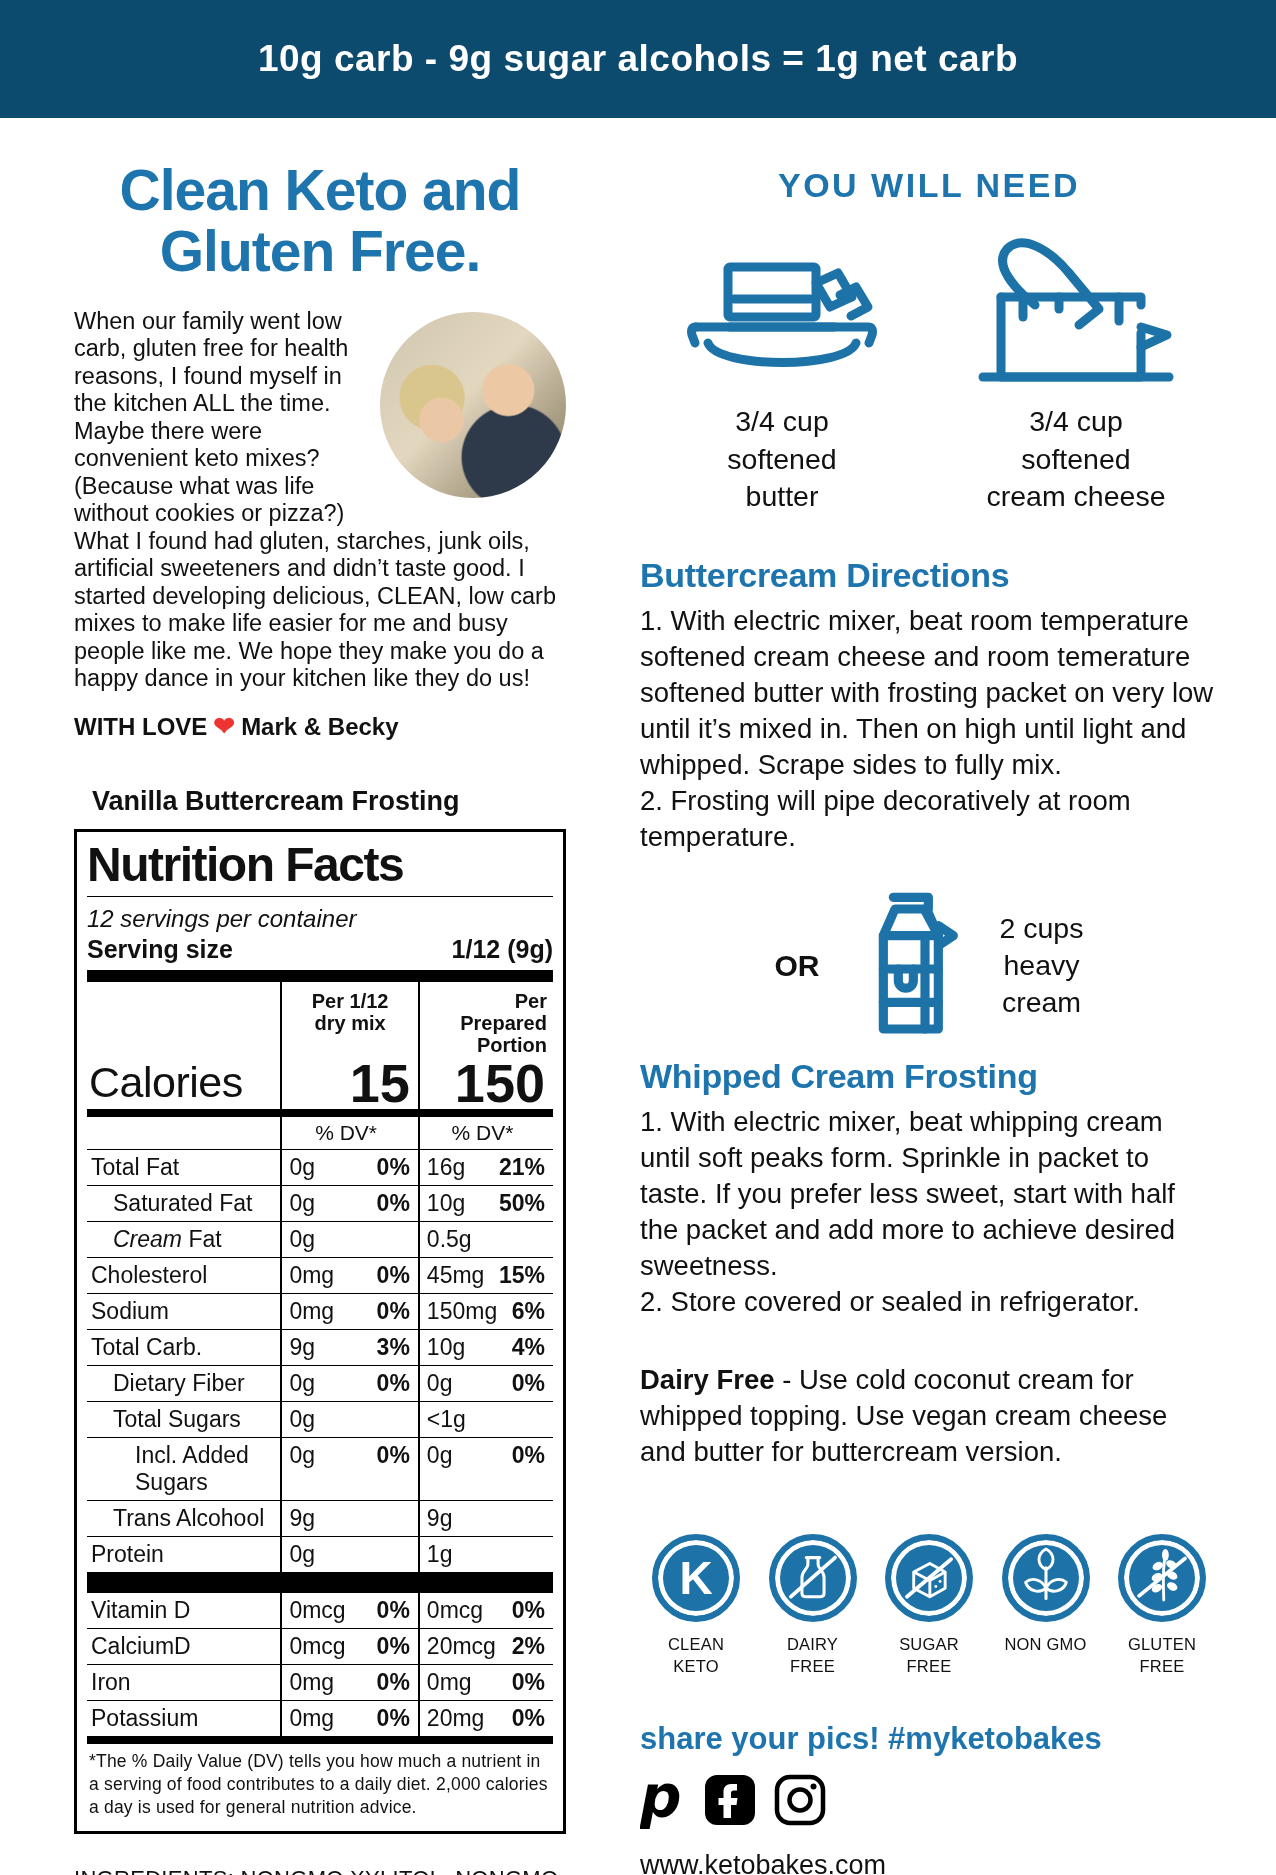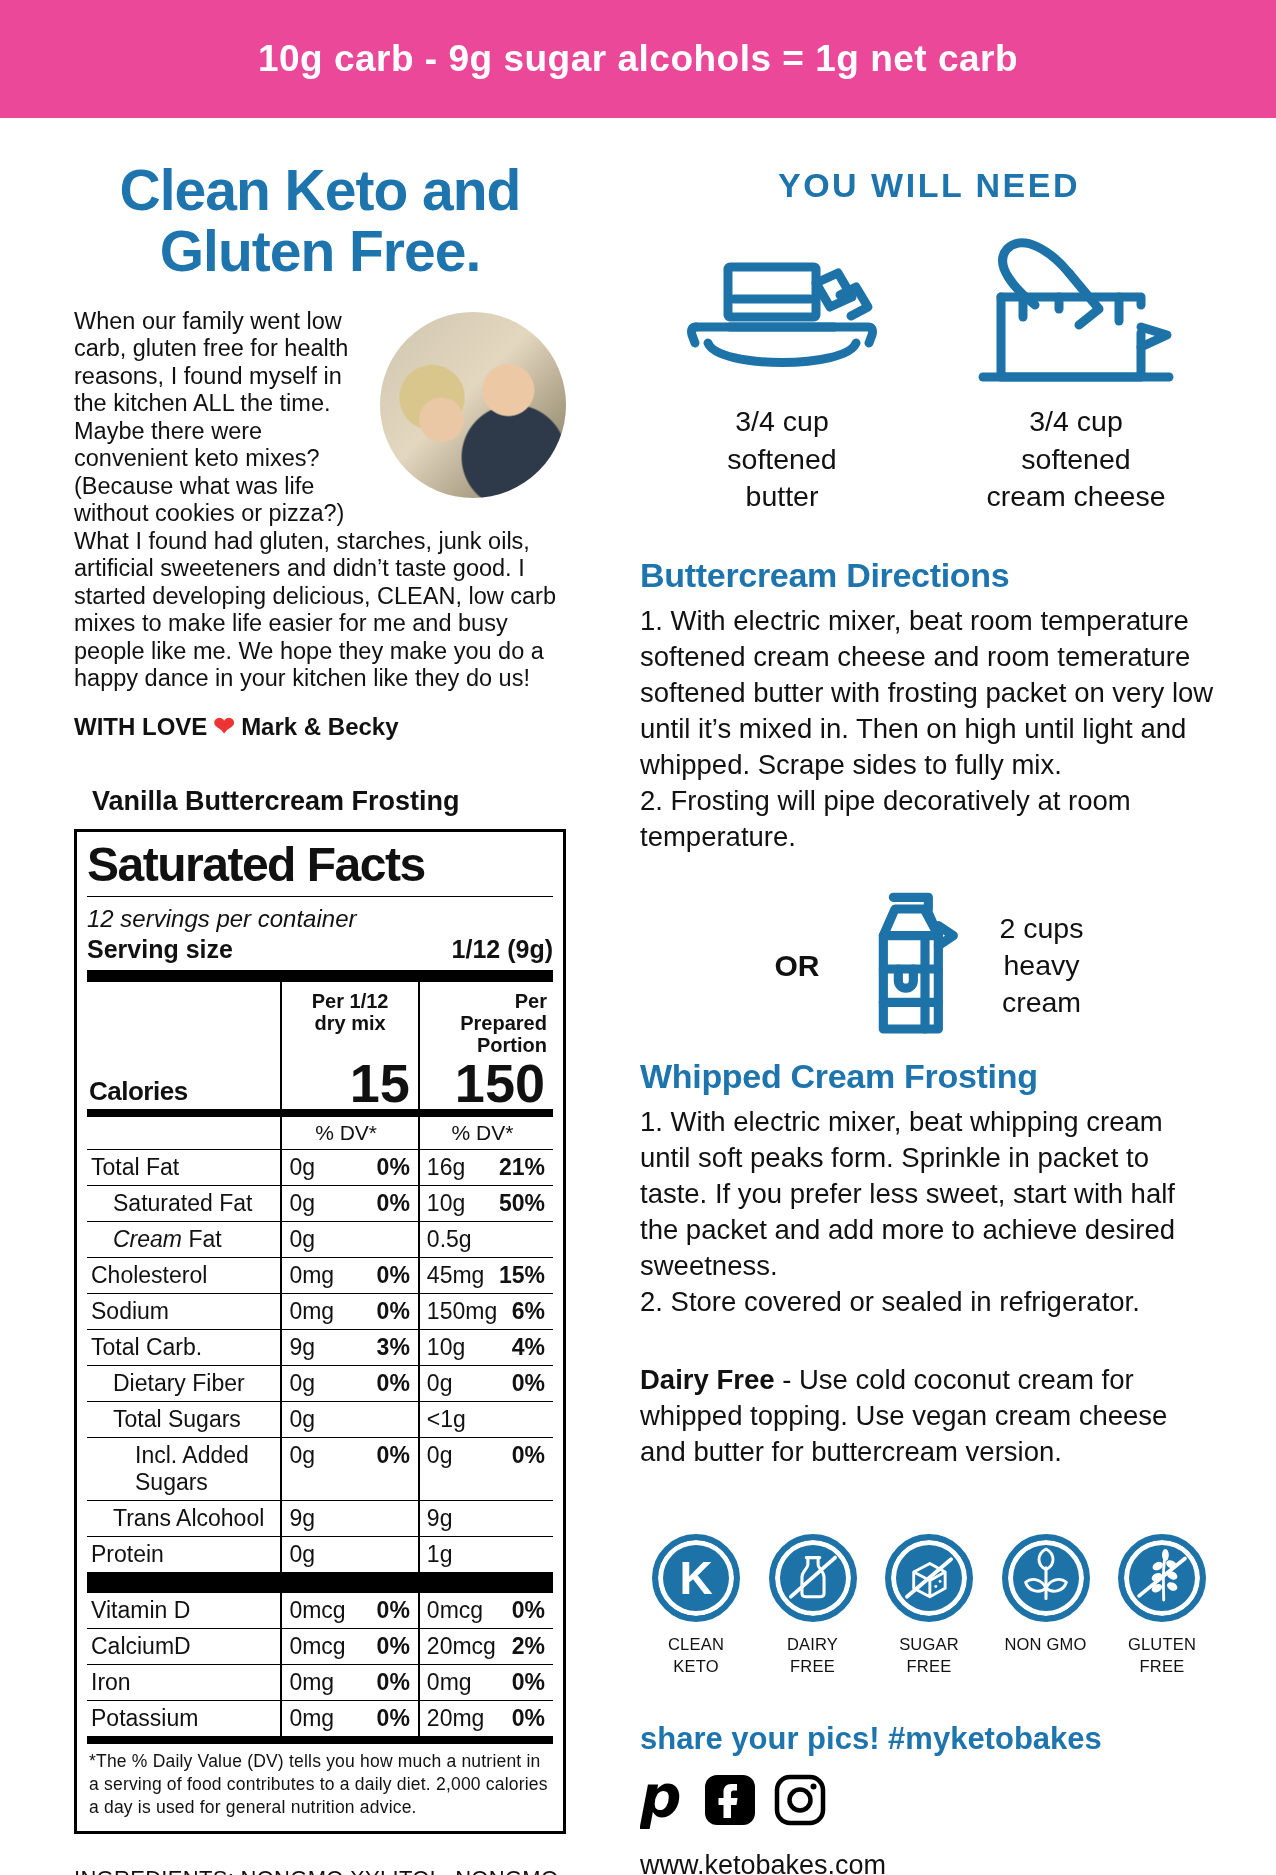--- a/index.html
+++ b/index.html
@@ -1,18 +1,18 @@
 <!DOCTYPE html>
 <html><head>
 <meta charset="utf-8">
 <style>
   * { margin:0; padding:0; box-sizing:border-box; }
   html,body { width:1276px; height:1875px; background:#fff; font-family:"Liberation Sans",sans-serif; color:#111; overflow:hidden; }
 
-  .banner { height:118px; background:#ec4899; color:#fff; display:flex; align-items:center; justify-content:center;
+  .banner { height:118px; background:#0c4a6e; color:#fff; display:flex; align-items:center; justify-content:center;
             font-size:37px; font-weight:bold; letter-spacing:0.5px; }
 
   .content { display:flex; padding:30px 58px 0 74px; }
   .left-col  { width:492px; flex:none; }
   .right-col { width:578px; flex:none; margin-left:74px; }
 
   
   .main-heading { color:#1e74ad; font-weight:bold; font-size:57px; line-height:1.07; text-align:center; margin-top:12px; letter-spacing:-1px; }
   .intro { margin-top:26px; font-size:23.5px; line-height:1.17; }
   .photo { float:right; width:186px; height:186px; border-radius:50%; margin:4px 0 6px 14px;
@@ -32,21 +32,21 @@
   .nf-rule { border-top:1.5px solid #000; margin-top:6px; }
   .nf-servings { font-size:24px; margin-top:8px;font-style:italic; }
   .nf-serving-row { display:flex; justify-content:space-between; font-size:25px; font-weight:bold; margin-top:2px; }
   .nf-bar { height:12px; background:#000; margin-top:6px; }
 
   .nf-grid { display:grid; grid-template-columns:41.5% 29.5% 29%; margin-top:0; }
   .nf-grid .v { border-left:2.5px solid #000; }
   .nf-ch { font-size:20px; font-weight:bold; line-height:1.1; padding:8px 6px 0 6px; white-space:pre-line; }
   .nf-ch2 { text-align:center; }
   .nf-ch3 { text-align:right; }
-  .nf-cal-lbl { font-size:26px; font-weight:bold; align-self:end; padding:0 0 2px 2px; letter-spacing:-0.5px; }
+  .nf-cal-lbl { font-size:43px; font-weight:normal; align-self:end; padding:0 0 2px 2px; letter-spacing:-0.5px; }
   .nf-cal-v { font-size:54px; font-weight:bold; text-align:right; line-height:0.95; padding:2px 8px 0 0; align-self:end; }
   .nf-midbar { height:8px; background:#000; }
   .nf-dv { font-size:21px; text-align:center; padding:4px 8px 4px 0; }
   .nf-lc { border-top:1.5px solid #000; font-size:23px; padding:4px 0 4px 4px; }
   .nf-vc { border-top:1.5px solid #000; font-size:23px; padding:4px 8px 4px 7px; display:flex; justify-content:space-between; }
   .nf-vc b { font-weight:bold; }
   .nf-thick { height:20px; background:#000; }
   .nf-botbar { height:8px; background:#000; margin-top:0; }
   .nf-footnote { font-size:17.5px; line-height:1.3; padding:6px 2px 2px 2px; letter-spacing:0.2px; }
 
@@ -98,21 +98,21 @@
       <span>When our family went low carb, gluten free for health reasons, I found myself in the kitchen ALL the time. Maybe there were convenient keto mixes? (Because what was life without cookies or pizza?) What I found had gluten, starches, junk oils, artificial sweeteners and didn’t taste good. I started developing delicious, CLEAN, low carb mixes to make life easier for me and busy people like me. We hope they make you do a happy dance in your kitchen like they do us!</span>
     </div>
 
     <div class="with-love">
       <span>WITH LOVE</span><span class="heart">❤</span><span>Mark &amp; Becky</span>
     </div>
 
     <div class="product-name">Vanilla Buttercream Frosting</div>
 
     <div class="nf">
-      <div class="nf-title">Saturated Facts</div>
+      <div class="nf-title">Nutrition Facts</div>
       <div class="nf-rule"></div>
       <div class="nf-servings">12 servings per container</div>
       <div class="nf-serving-row">
         <span>Serving size</span>
         <span>1/12 (9g)</span>
       </div>
       <div class="nf-bar"></div>
 
       <div class="nf-grid" id="nf-grid">
         <div class="nf-ch"></div>

